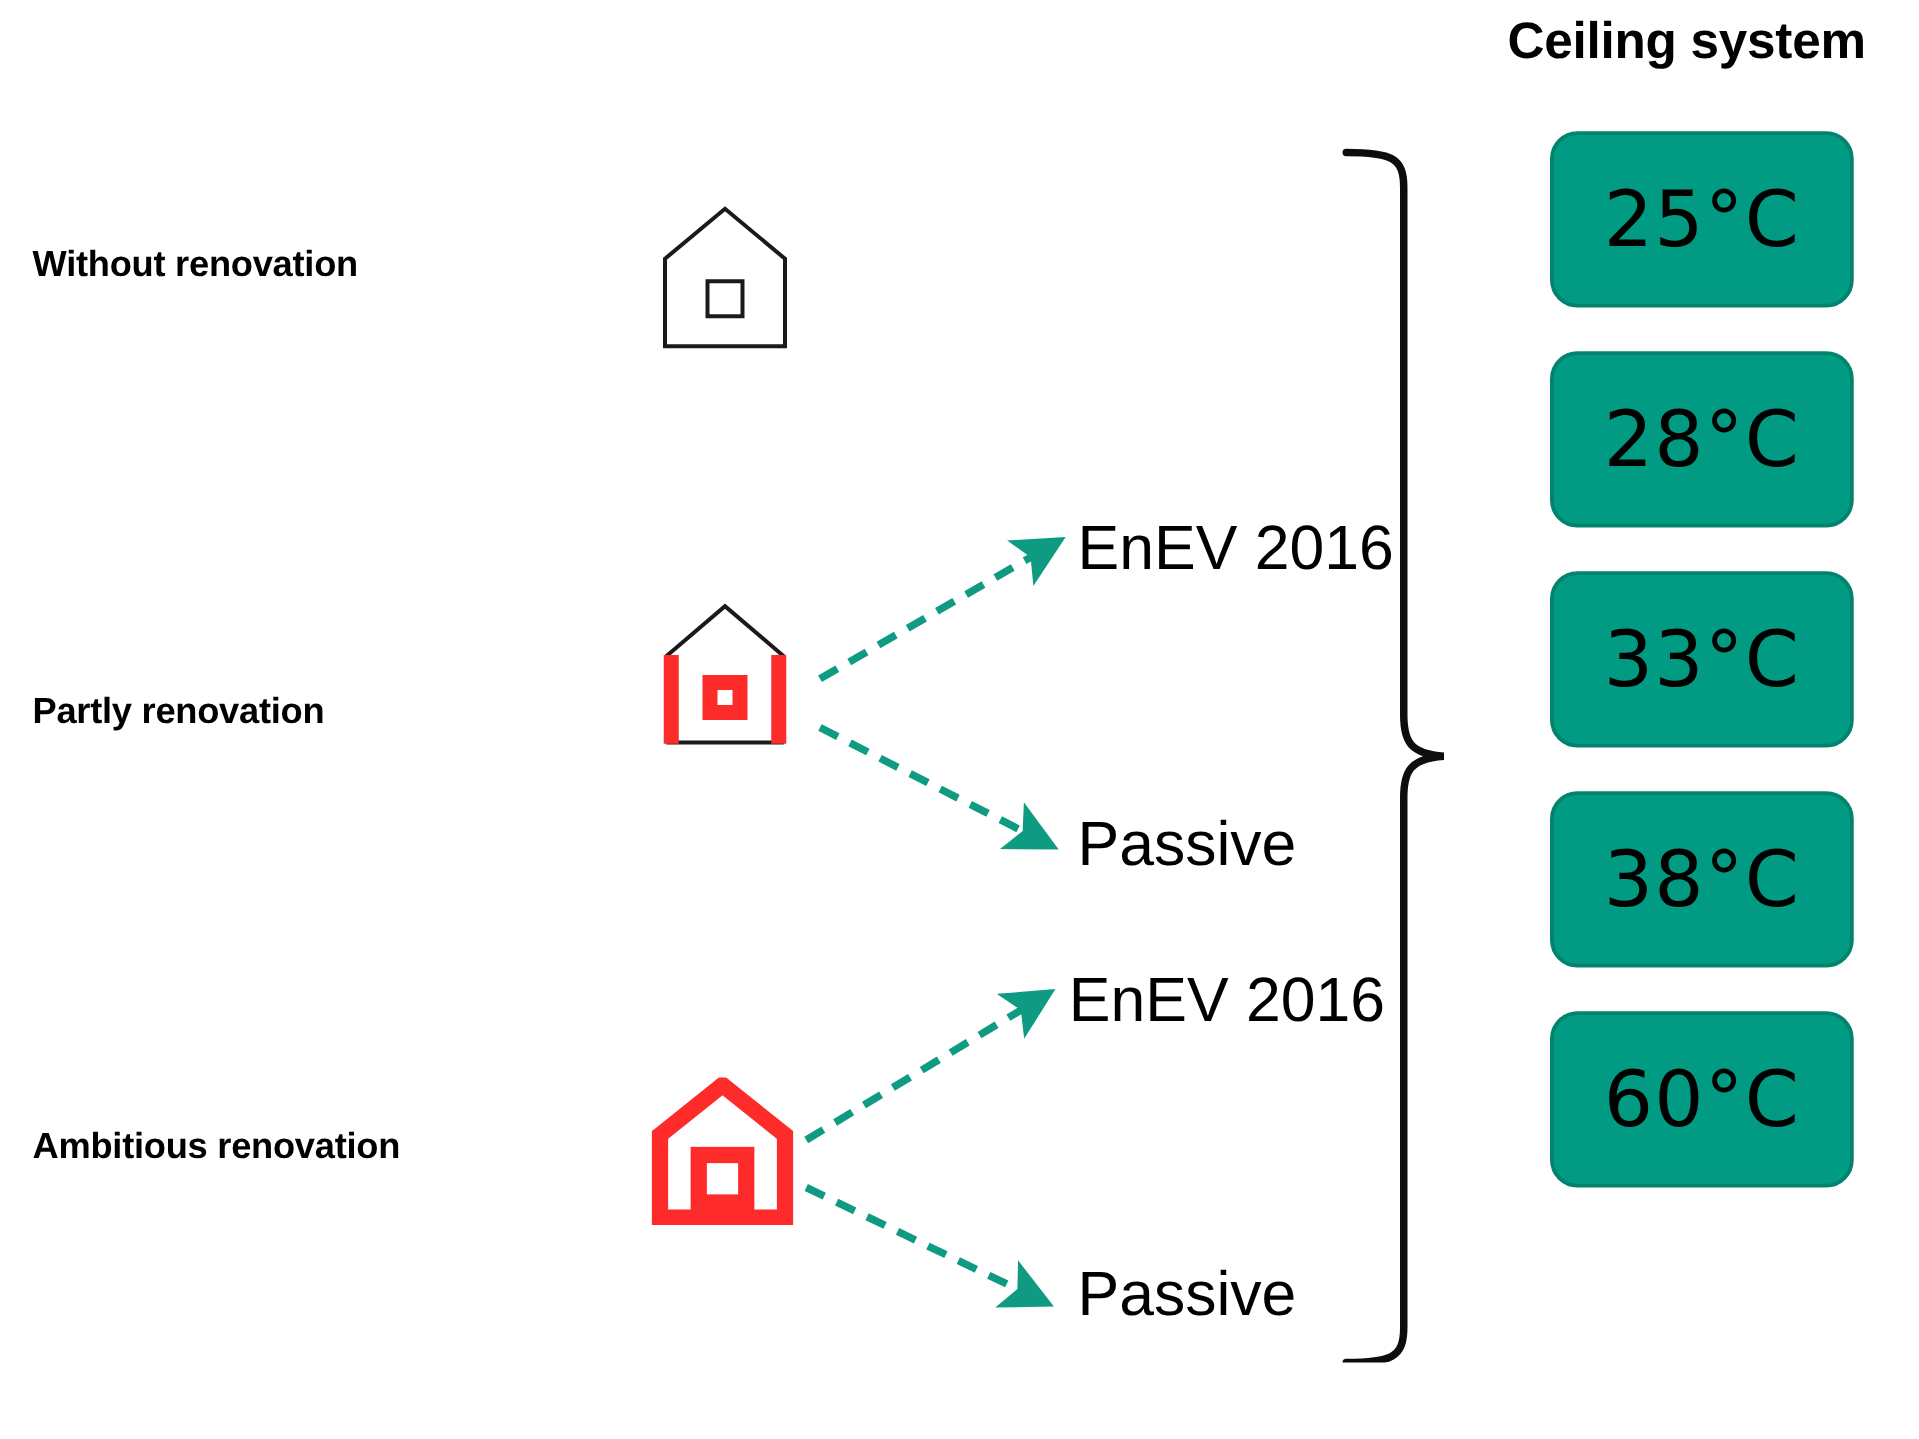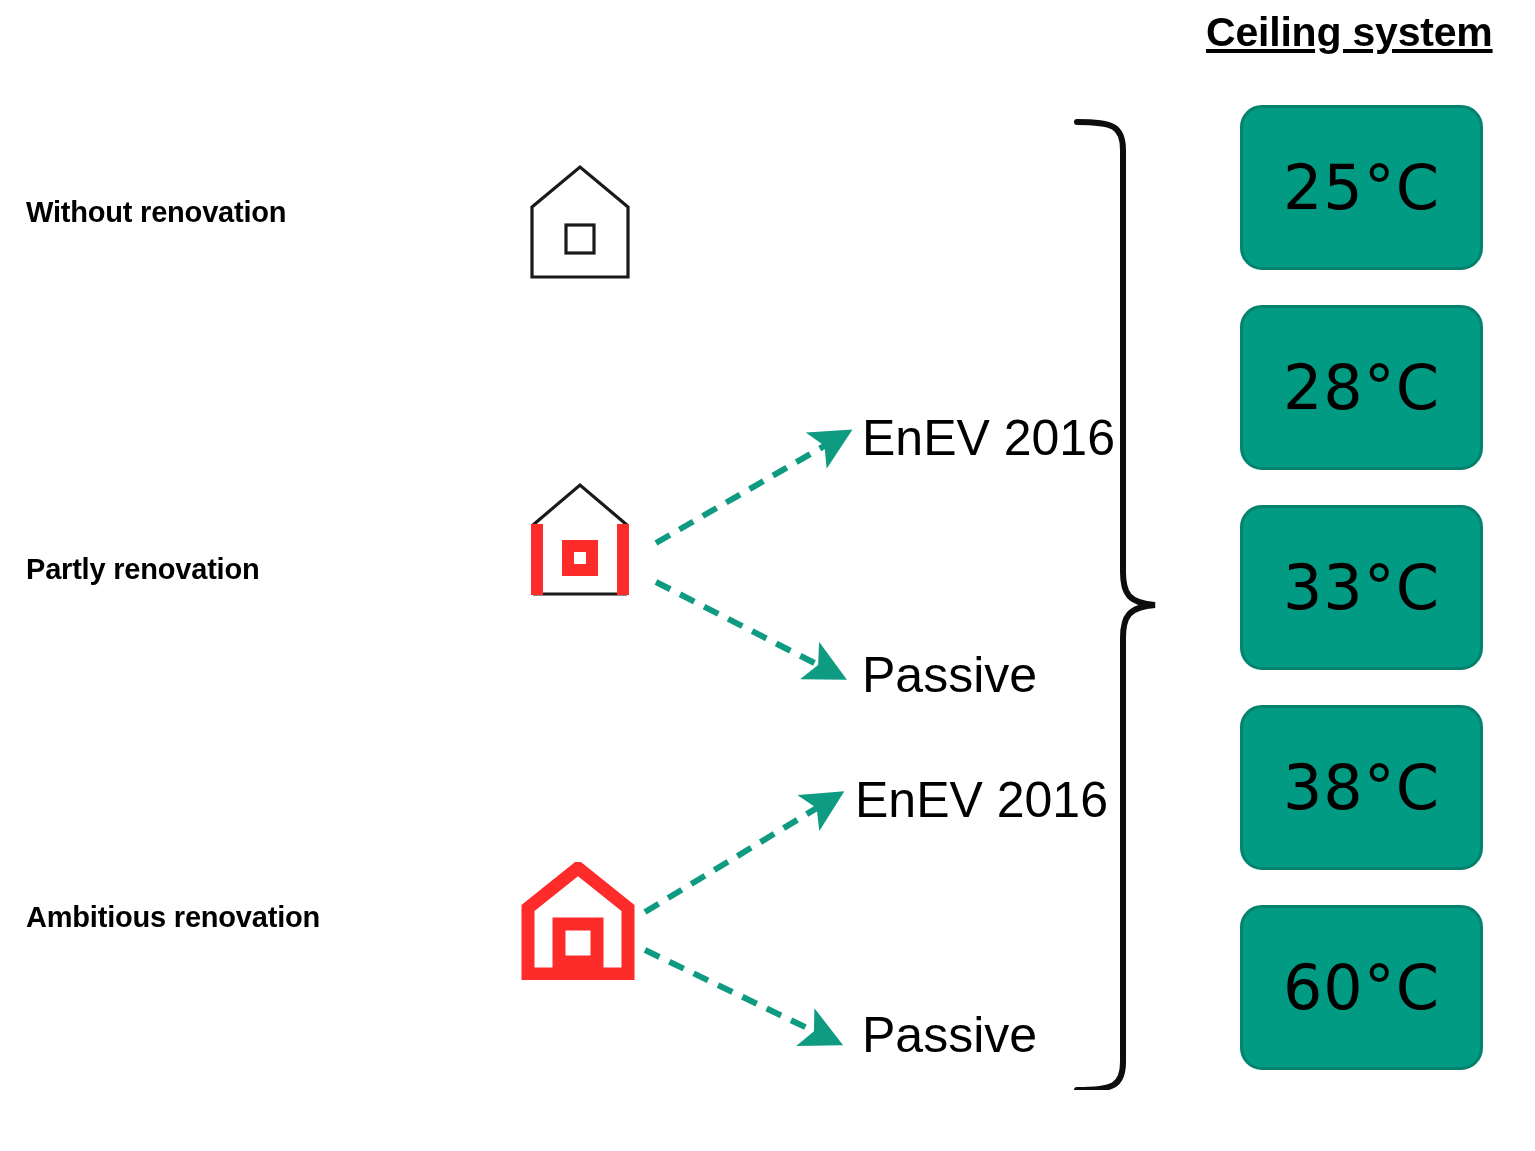--- a/index.html
+++ b/index.html
@@ -53,29 +53,28 @@
   
   #ceiling-header{
     position:absolute;
     left:1206px;top:12px;
     font-size:41px;
     font-weight:bold;
     color:#000000;
     white-space:nowrap;
     line-height:1;
     letter-spacing:-0.2px;
-    text-decoration:underline;
   }
 
   
   .temp-col{position:absolute;left:1240px;top:105px;width:245px;}
   .temp-box{
     position:relative;
     width:243px;
-    height:165px;
+    height:141px;
     margin-bottom:35px;
     border-radius:22px;
     background:#009B82;
     border:3px solid #03836E;
     box-sizing:border-box;
     display:flex;
     align-items:center;
     justify-content:center;
   }
   .temp-box:last-child{margin-bottom:0;}

